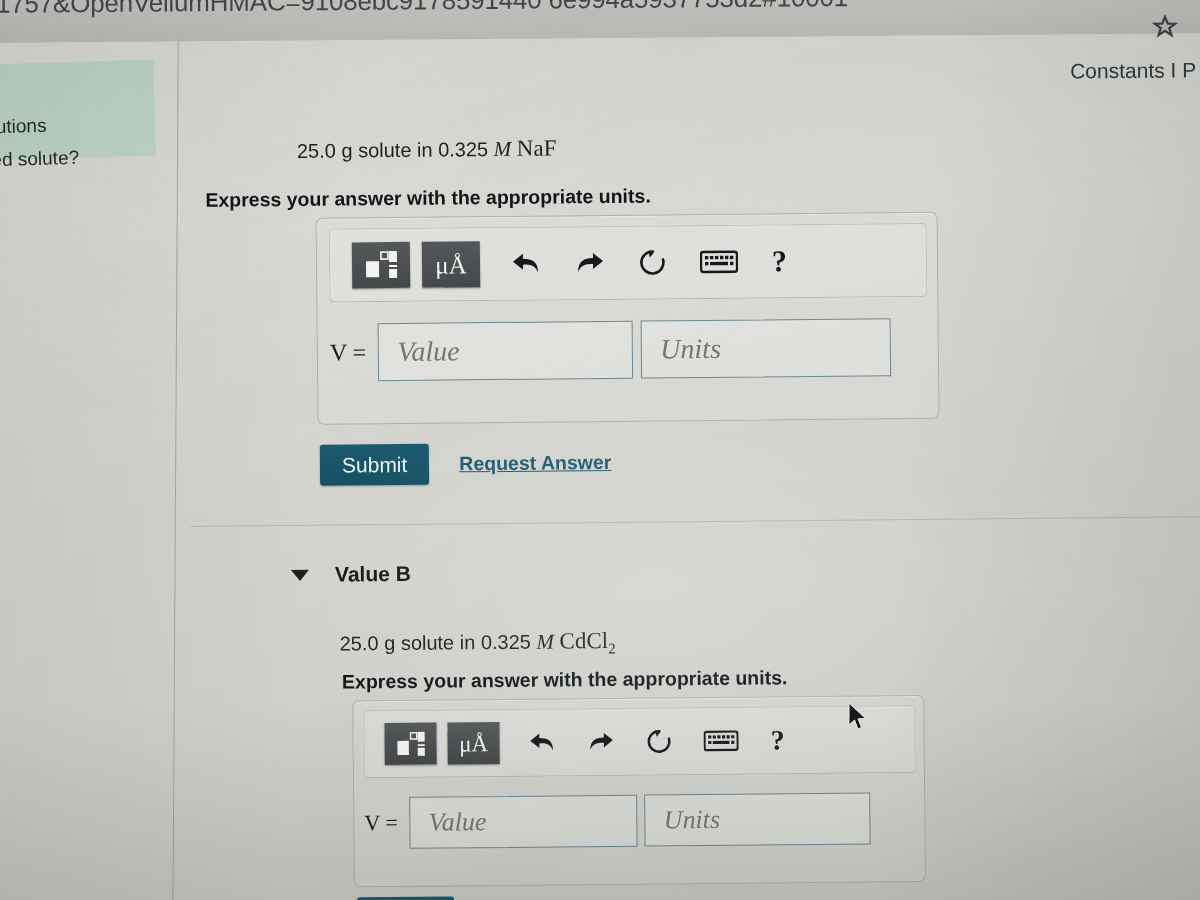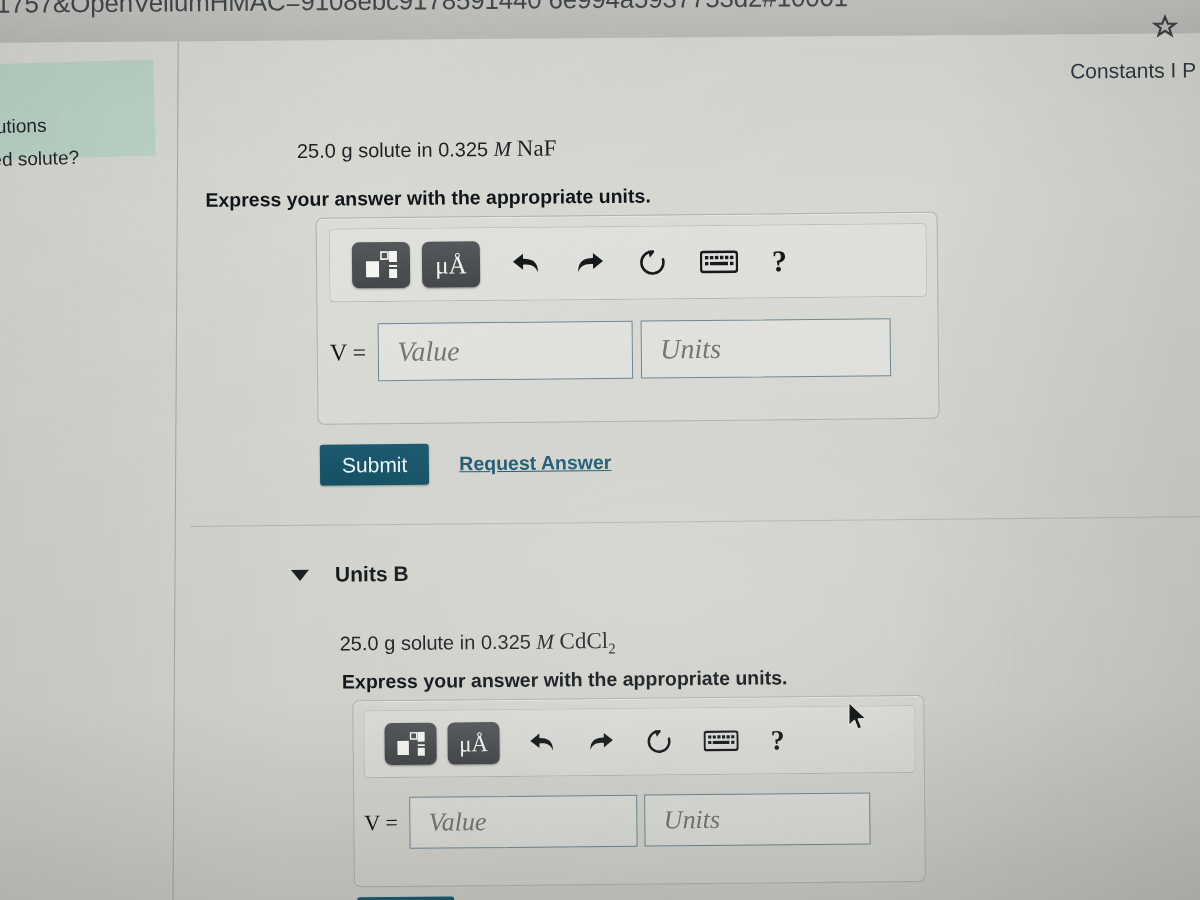--- a/index.html
+++ b/index.html
@@ -193,21 +193,21 @@
     border: 1px solid #c0c1bb;
     border-bottom: 1px solid #b4b5af;
     border-radius: 5px;
     background: rgba(255,255,255,0.14);
     display: flex;
     align-items: center;
   }
   .tool-btn-dark {
     width: 58px; height: 46px;
     background: linear-gradient(180deg,#55585a 0%, #45484a 100%);
-    border-radius: 7px;
+    border-radius: 0;
     display: flex;
     align-items: center;
     justify-content: center;
     box-shadow: 0 1px 2px rgba(0,0,0,0.35);
   }
   .tool-btn-dark.small {
     width: 52px; height: 42px;
   }
   .unit-glyph {
     color: #f2f2ef;
@@ -402,21 +402,21 @@
           <a class="link-request" href="#">Request Answer</a>
         </div>
       </div>
 
       <div class="part-divider" style="top:492px;"></div>
 
       <div>
 
         <div class="part-header" style="left:100px; top:530px;">
           <span class="caret"></span>
-          <span class="part-label">Units B</span>
+          <span class="part-label">Value B</span>
         </div>
 
         <div class="qtext" style="left:148px; top:598px;">
           <span>25.0 g solute in 0.325</span>
           <span class="mvar">M</span>
           <span class="formula" id="fb">CdCl<sub>2</sub></span>
         </div>
 
         <div class="instruction" style="left:150px; top:638px;">Express your answer with the appropriate units.</div>
 

